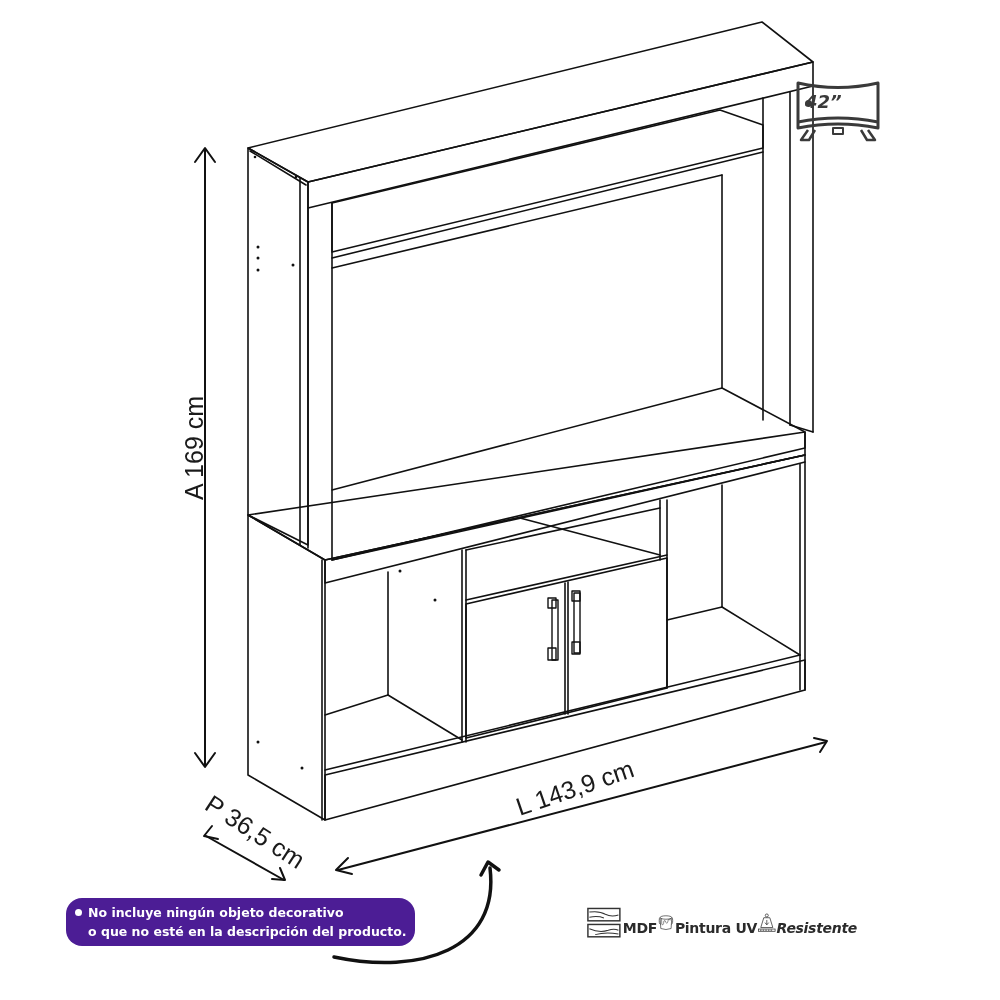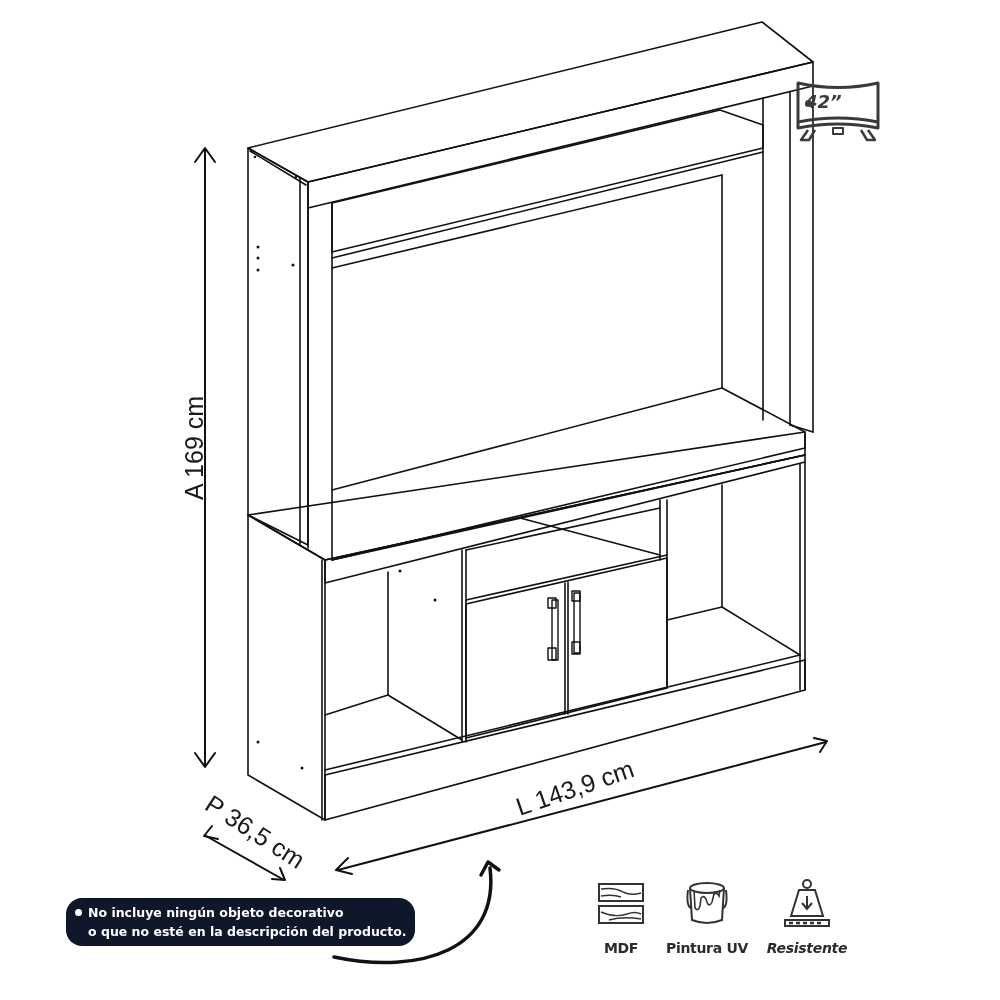--- a/index.html
+++ b/index.html
@@ -5,26 +5,26 @@
   html, body { margin: 0; padding: 0; background: #ffffff; }
   body { width: 1000px; height: 1000px; position: relative; overflow: hidden; font-family: "Liberation Sans", sans-serif; }
   .canvas { position: absolute; left: 0; top: 0; width: 1000px; height: 1000px; }
   .dim-label { position: absolute; font-family: "Liberation Sans", sans-serif; color: #1a1a1a; font-size: 25px; white-space: nowrap; }
   .dim-height { left: 194px; top: 448px; transform: translate(-50%, -50%) rotate(-90deg); }
   .dim-width { left: 575px; top: 788px; transform: translate(-50%, -50%) rotate(-19deg); }
   .dim-depth { left: 255px; top: 832px; transform: translate(-50%, -50%) rotate(33deg); }
   .tv-badge { position: absolute; left: 793px; top: 78px; width: 90px; height: 72px; }
   .tv-size { position: absolute; left: 12px; top: 13px; font-family: "DejaVu Sans", sans-serif; font-style: italic; font-weight: bold; font-size: 18px; color: #3a3a3a; }
   .tv-dot { position: absolute; left: 12px; top: 22px; width: 7px; height: 7px; border-radius: 50%; background: #3a3a3a; }
-  .notice { position: absolute; left: 66px; top: 898px; width: 349px; height: 48px; background: #0f172a; border-radius: 16px; color: #fff; font-family: "DejaVu Sans", sans-serif; font-weight: bold; font-size: 12.5px; line-height: 19px; box-sizing: border-box; padding: 5px 0 0 22px; }
+  .notice { position: absolute; left: 66px; top: 898px; width: 349px; height: 48px; background: #4c1d95; border-radius: 16px; color: #fff; font-family: "DejaVu Sans", sans-serif; font-weight: bold; font-size: 12.5px; line-height: 19px; box-sizing: border-box; padding: 5px 0 0 22px; }
   .notice-dot { position: absolute; left: 9px; top: 11px; width: 7px; height: 7px; border-radius: 50%; background: #fff; }
   .notice-line { display: block; white-space: nowrap; }
   .notice-line.l2 { padding-left: 0px; }
   .features { position: absolute; left: 585px; top: 878px; width: 360px; height: 90px; display: flex; }
-  .feature { width: 95px; display: flex; flex-direction: column; align-items: center; position: relative; }
+  .feature { width: 95px; display: flex; flex-direction: row; align-items: center; position: relative; }
   .feature:nth-child(1) { width: 72px; }
   .feature:nth-child(2) { width: 100px; }
   .feature:nth-child(3) { width: 100px; font-style: italic; }
   .feature:nth-child(4) { width: 80px; }
   .feature svg { width: 52px; height: 52px; }
   .feature-label { margin-top: 10px; font-family: "DejaVu Sans", sans-serif; font-weight: bold; font-size: 14px; color: #2b2b2b; white-space: nowrap; letter-spacing: -0.3px; }
 </style>
 </head>
 <body>
 

